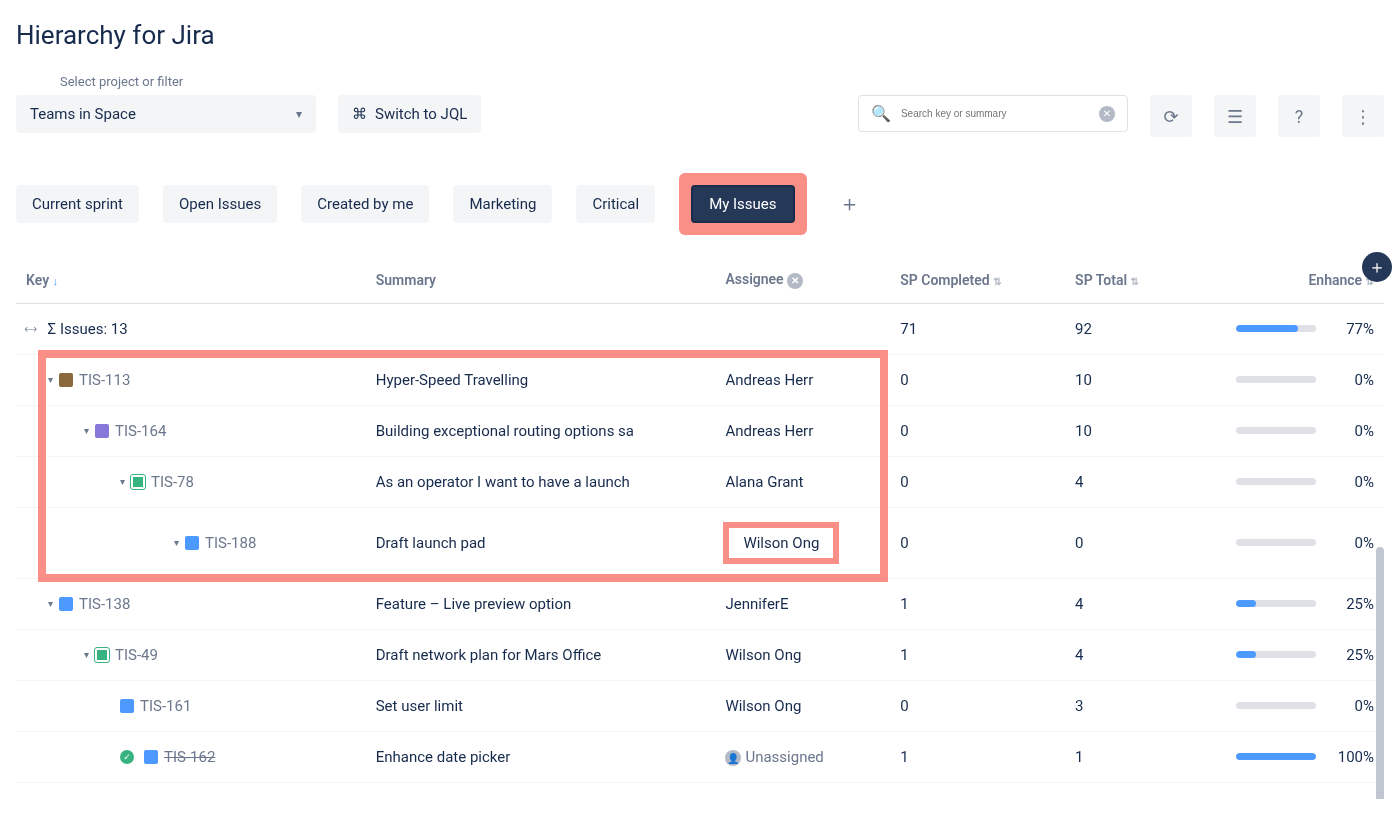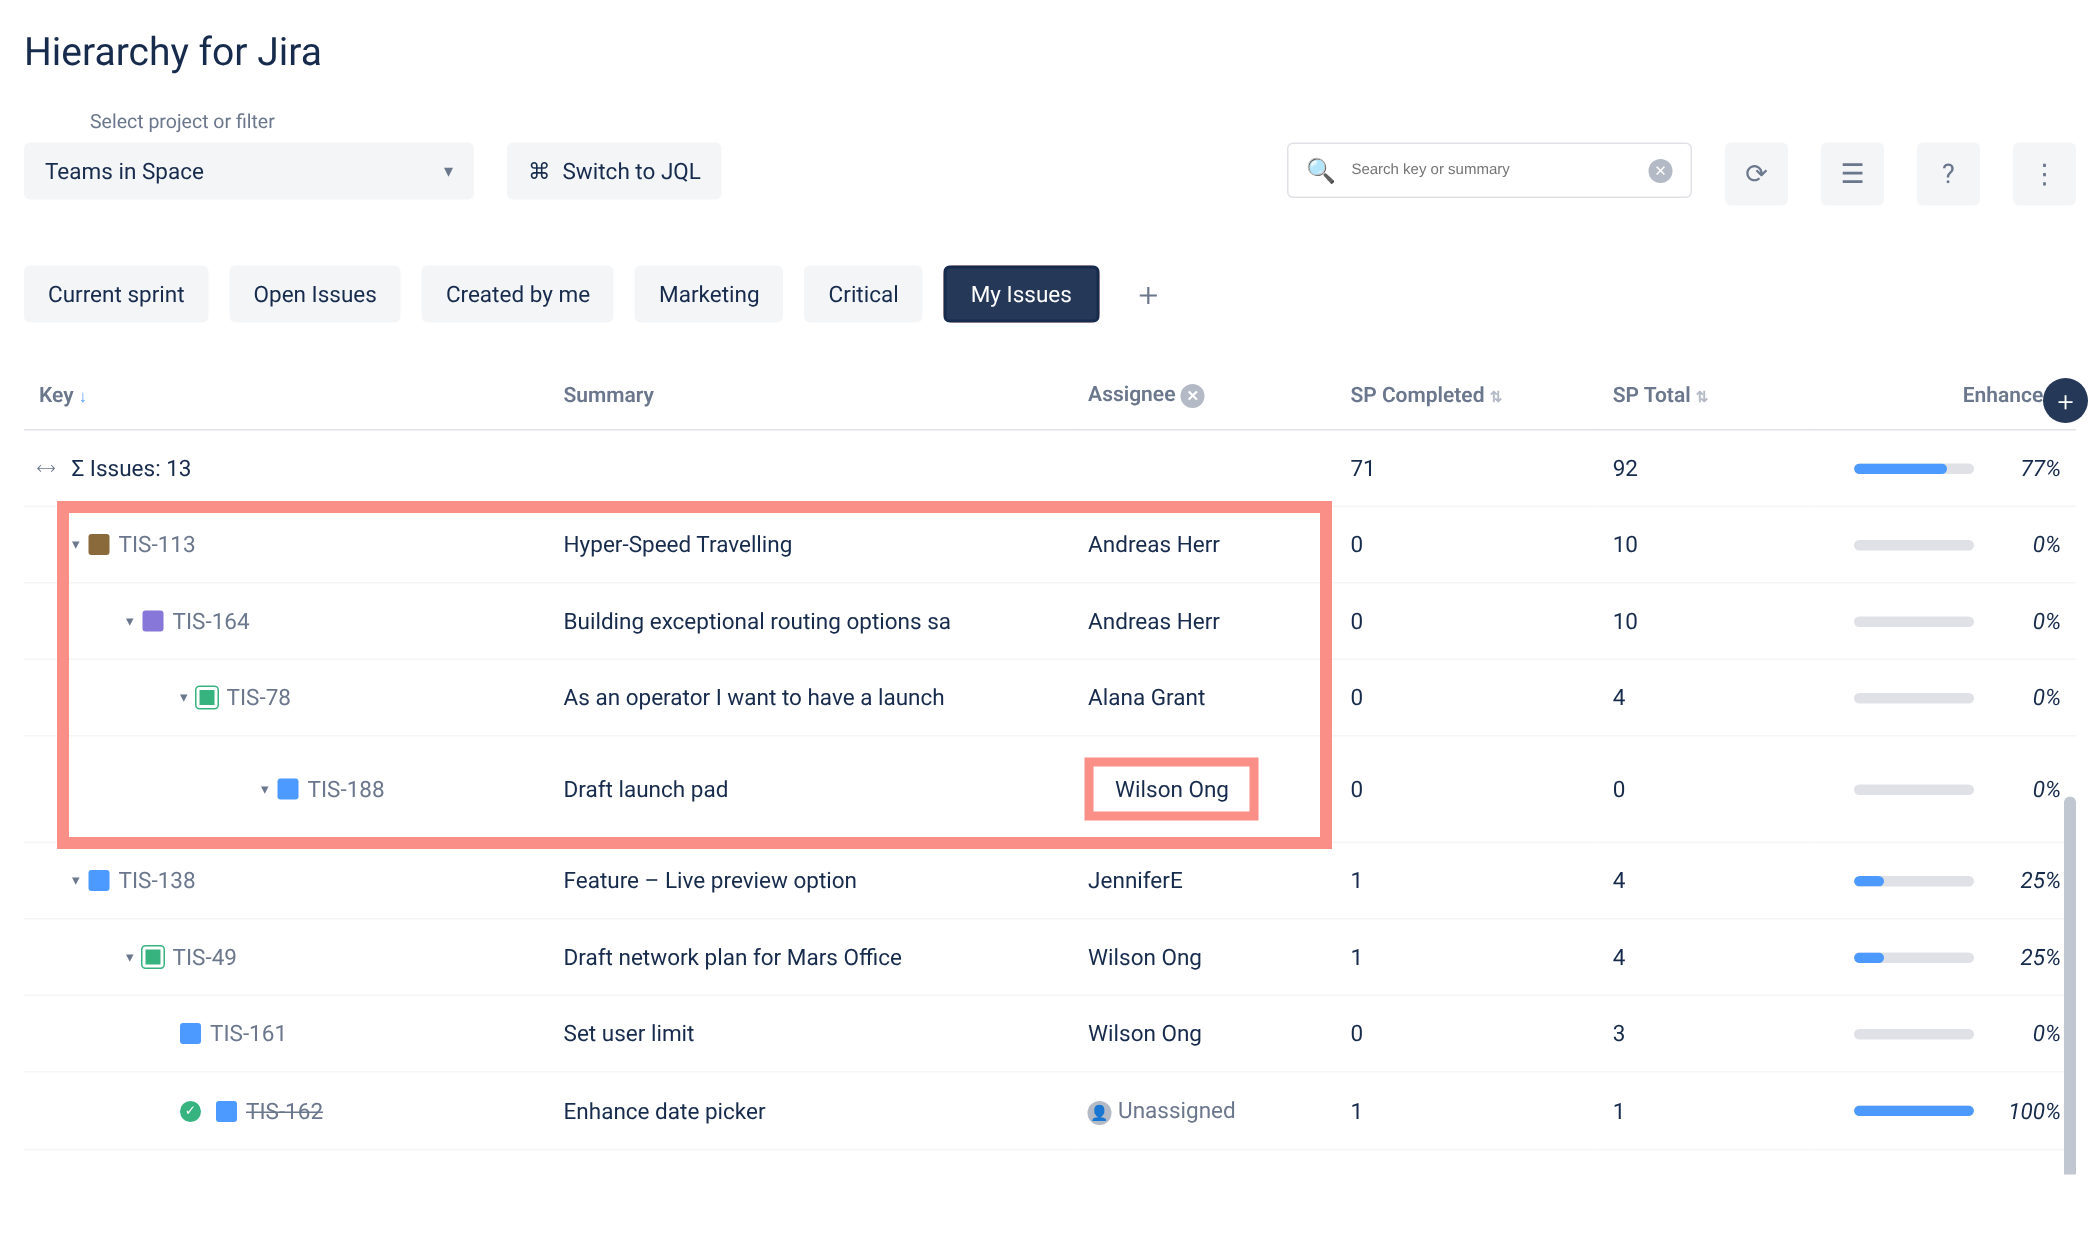--- a/index.html
+++ b/index.html
@@ -40,27 +40,27 @@
     background:var(--soft);border-radius:4px;width:42px;height:42px;
     font-size:18px;color:var(--muted);
   }
   .search{
     display:flex;align-items:center;gap:8px;
     background:var(--bg);border:1px solid var(--border);border-radius:4px;
     padding:8px 12px;width:270px;
   }
   .search input{border:none;outline:none;flex:1;font-size:10px;color:var(--muted);background:transparent;}
   .flex-spacer{flex:1;}
-  .filters{display:flex;align-items:center;gap:14px;margin-top:36px;}
+  .filters{display:flex;align-items:center;gap:24px;margin-top:36px;}
   .pill{
     background:var(--soft);border-radius:4px;
     padding:10px 16px;font-size:15px;color:var(--text);
   }
   .pill-hl{
-    background:var(--highlight);border-radius:6px;padding:0;display:inline-flex;
+    background:var(--highlight);border-radius:6px;padding:12px;display:inline-flex;
   }
   .pill-active{
     background:#253858;color:#fff;border:2px solid #172b4d;border-radius:4px;
     padding:8px 16px;font-size:15px;
   }
   .plus{font-size:22px;color:var(--muted);padding:8px;}
   table{width:100%;border-collapse:collapse;margin-top:22px;}
   th{
     text-align:left;font-size:14px;font-weight:600;color:var(--muted);
     padding:14px 10px;border-bottom:1px solid var(--border);
@@ -81,21 +81,21 @@
   .isq{width:14px;height:14px;border-radius:2px;display:inline-block;}
   .sq-brown{background:#8a6a3b;}
   .sq-purple{background:#8777d9;}
   .sq-green{background:#36b37e;border:2px solid #fff;outline:1px solid #36b37e;}
   .sq-blue{background:#4c9aff;}
   .chk{width:14px;height:14px;border-radius:50%;background:#36b37e;color:#fff;
        display:inline-flex;align-items:center;justify-content:center;font-size:9px;}
   .key-link{color:var(--muted);}
   .strike{text-decoration:line-through;}
   .assignee-muted{color:var(--muted);}
-  .prog{display:flex;align-items:center;gap:12px;justify-content:flex-end;font-style:italic;}
+  .prog{display:flex;align-items:center;gap:12px;justify-content:flex-end;}
   .bar{width:80px;height:7px;background:var(--bar-track);border-radius:4px;overflow:hidden;}
   .bar>div{height:100%;background:#4c9aff;border-radius:4px;}
   .pct{width:46px;text-align:right;font-size:15px;color:var(--text);}
   .sort-arrow{color:#4c9aff;font-size:11px;}
   .sort-dots{font-size:10px;color:#b3bac5;}
   .circle-x{width:16px;height:16px;border-radius:50%;background:#b3bac5;color:#fff;
             display:inline-flex;align-items:center;justify-content:center;font-size:10px;}
   .sigma{font-family:serif;font-size:16px;}
   .cell-hl{outline:6px solid var(--highlight);outline-offset:-4px;display:inline-block;padding:10px 18px;}
   .fab{

